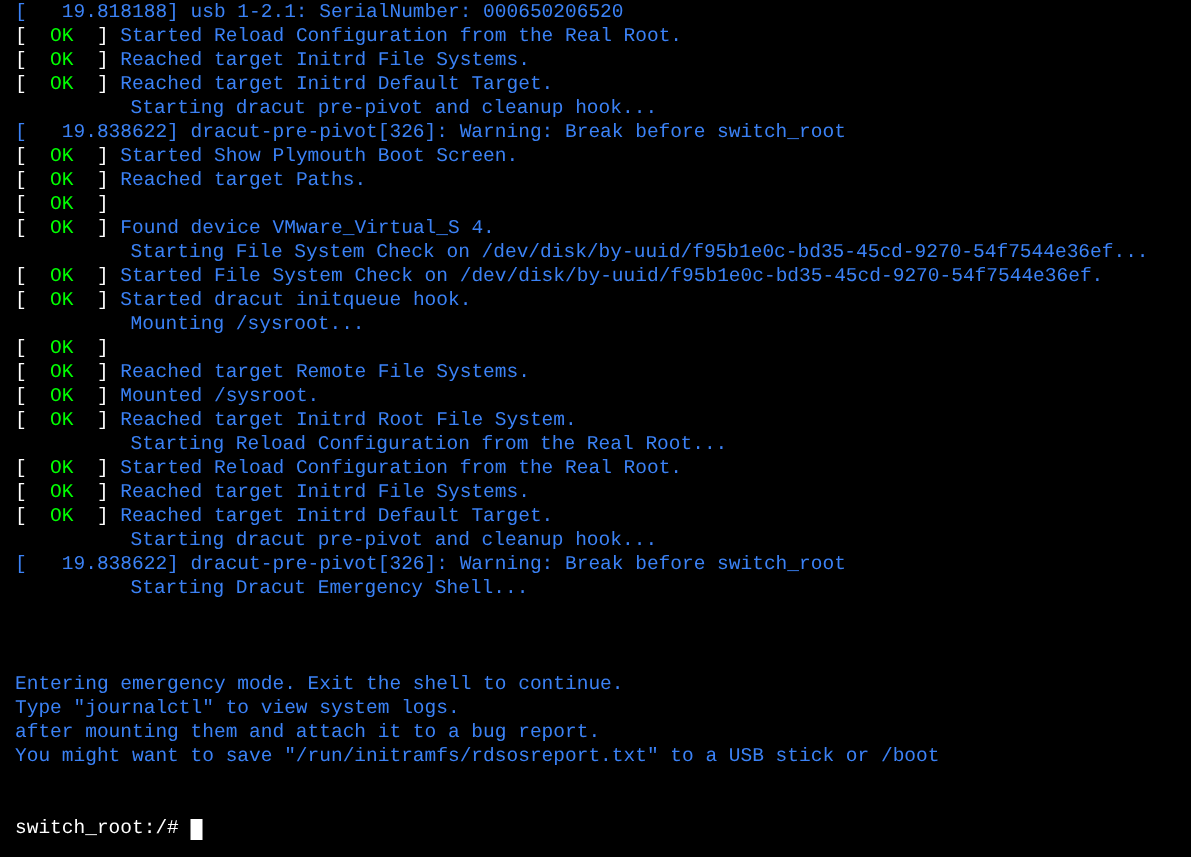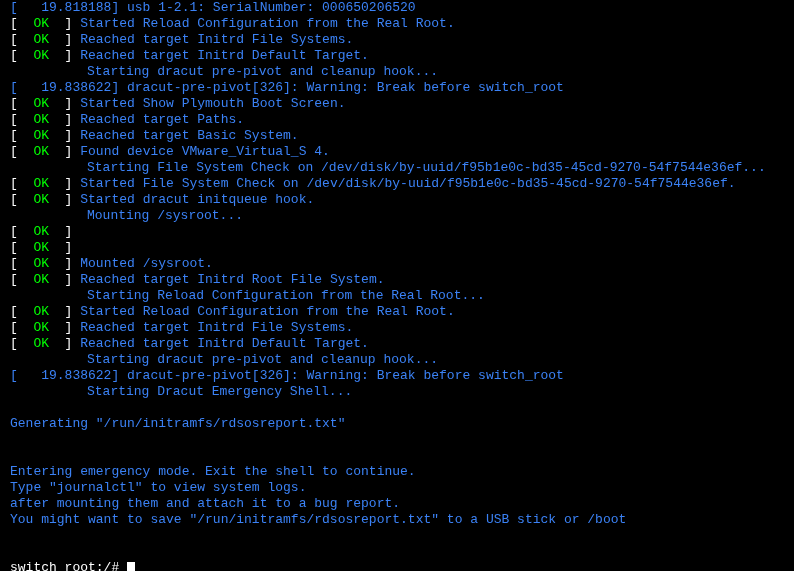--- a/index.html
+++ b/index.html
@@ -54,39 +54,38 @@
 
 <div class="terminal" id="terminal">
     <div class="line"><span class="msg">[   19.818188] usb 1-2.1: SerialNumber: 000650206520</span></div>
     <div class="line"><span class="bracket">[  </span><span class="ok">OK</span><span class="bracket">  ] </span><span class="msg">Started Reload Configuration from the Real Root.</span></div>
     <div class="line"><span class="bracket">[  </span><span class="ok">OK</span><span class="bracket">  ] </span><span class="msg">Reached target Initrd File Systems.</span></div>
     <div class="line"><span class="bracket">[  </span><span class="ok">OK</span><span class="bracket">  ] </span><span class="msg">Reached target Initrd Default Target.</span></div>
     <div class="line indent"><span class="msg">Starting dracut pre-pivot and cleanup hook...</span></div>
     <div class="line"><span class="msg">[   19.838622] dracut-pre-pivot[326]: Warning: Break before switch_root</span></div>
     <div class="line"><span class="bracket">[  </span><span class="ok">OK</span><span class="bracket">  ] </span><span class="msg">Started Show Plymouth Boot Screen.</span></div>
     <div class="line"><span class="bracket">[  </span><span class="ok">OK</span><span class="bracket">  ] </span><span class="msg">Reached target Paths.</span></div>
-    <div class="line"><span class="bracket">[  </span><span class="ok">OK</span><span class="bracket">  ] </span><span class="msg">Reached target Basic System.</span></div>
+    <div class="line"><span class="bracket">[  </span><span class="ok">OK</span><span class="bracket">  ] </span></div>
     <div class="line"><span class="bracket">[  </span><span class="ok">OK</span><span class="bracket">  ] </span><span class="msg">Found device VMware_Virtual_S 4.</span></div>
     <div class="line indent"><span class="msg">Starting File System Check on /dev/disk/by-uuid/f95b1e0c-bd35-45cd-9270-54f7544e36ef...</span></div>
     <div class="line"><span class="bracket">[  </span><span class="ok">OK</span><span class="bracket">  ] </span><span class="msg">Started File System Check on /dev/disk/by-uuid/f95b1e0c-bd35-45cd-9270-54f7544e36ef.</span></div>
     <div class="line"><span class="bracket">[  </span><span class="ok">OK</span><span class="bracket">  ] </span><span class="msg">Started dracut initqueue hook.</span></div>
     <div class="line indent"><span class="msg">Mounting /sysroot...</span></div>
     <div class="line"><span class="bracket">[  </span><span class="ok">OK</span><span class="bracket">  ] </span></div>
-    <div class="line"><span class="bracket">[  </span><span class="ok">OK</span><span class="bracket">  ] </span></div>
+    <div class="line"><span class="bracket">[  </span><span class="ok">OK</span><span class="bracket">  ] </span><span class="msg">Reached target Remote File Systems.</span></div>
     <div class="line"><span class="bracket">[  </span><span class="ok">OK</span><span class="bracket">  ] </span><span class="msg">Mounted /sysroot.</span></div>
     <div class="line"><span class="bracket">[  </span><span class="ok">OK</span><span class="bracket">  ] </span><span class="msg">Reached target Initrd Root File System.</span></div>
     <div class="line indent"><span class="msg">Starting Reload Configuration from the Real Root...</span></div>
     <div class="line"><span class="bracket">[  </span><span class="ok">OK</span><span class="bracket">  ] </span><span class="msg">Started Reload Configuration from the Real Root.</span></div>
     <div class="line"><span class="bracket">[  </span><span class="ok">OK</span><span class="bracket">  ] </span><span class="msg">Reached target Initrd File Systems.</span></div>
     <div class="line"><span class="bracket">[  </span><span class="ok">OK</span><span class="bracket">  ] </span><span class="msg">Reached target Initrd Default Target.</span></div>
     <div class="line indent"><span class="msg">Starting dracut pre-pivot and cleanup hook...</span></div>
     <div class="line"><span class="msg">[   19.838622] dracut-pre-pivot[326]: Warning: Break before switch_root</span></div>
     <div class="line indent"><span class="msg">Starting Dracut Emergency Shell...</span></div>
     <div class="line">&nbsp;</div>
-    <div class="line"><span class="msg">Generating "/run/initramfs/rdsosreport.txt"</span></div>
     <div class="line">&nbsp;</div>
     <div class="line">&nbsp;</div>
     <div class="line"><span class="msg">Entering emergency mode. Exit the shell to continue.</span></div>
     <div class="line"><span class="msg">Type "journalctl" to view system logs.</span></div>
     <div class="line"><span class="msg">after mounting them and attach it to a bug report.</span></div>
     <div class="line"><span class="msg">You might want to save "/run/initramfs/rdsosreport.txt" to a USB stick or /boot</span></div>
     <div class="line">&nbsp;</div>
     <div class="line">&nbsp;</div>
     <div class="prompt-line"><span>switch_root:/# </span><span class="cursor"></span></div>
   </div>

